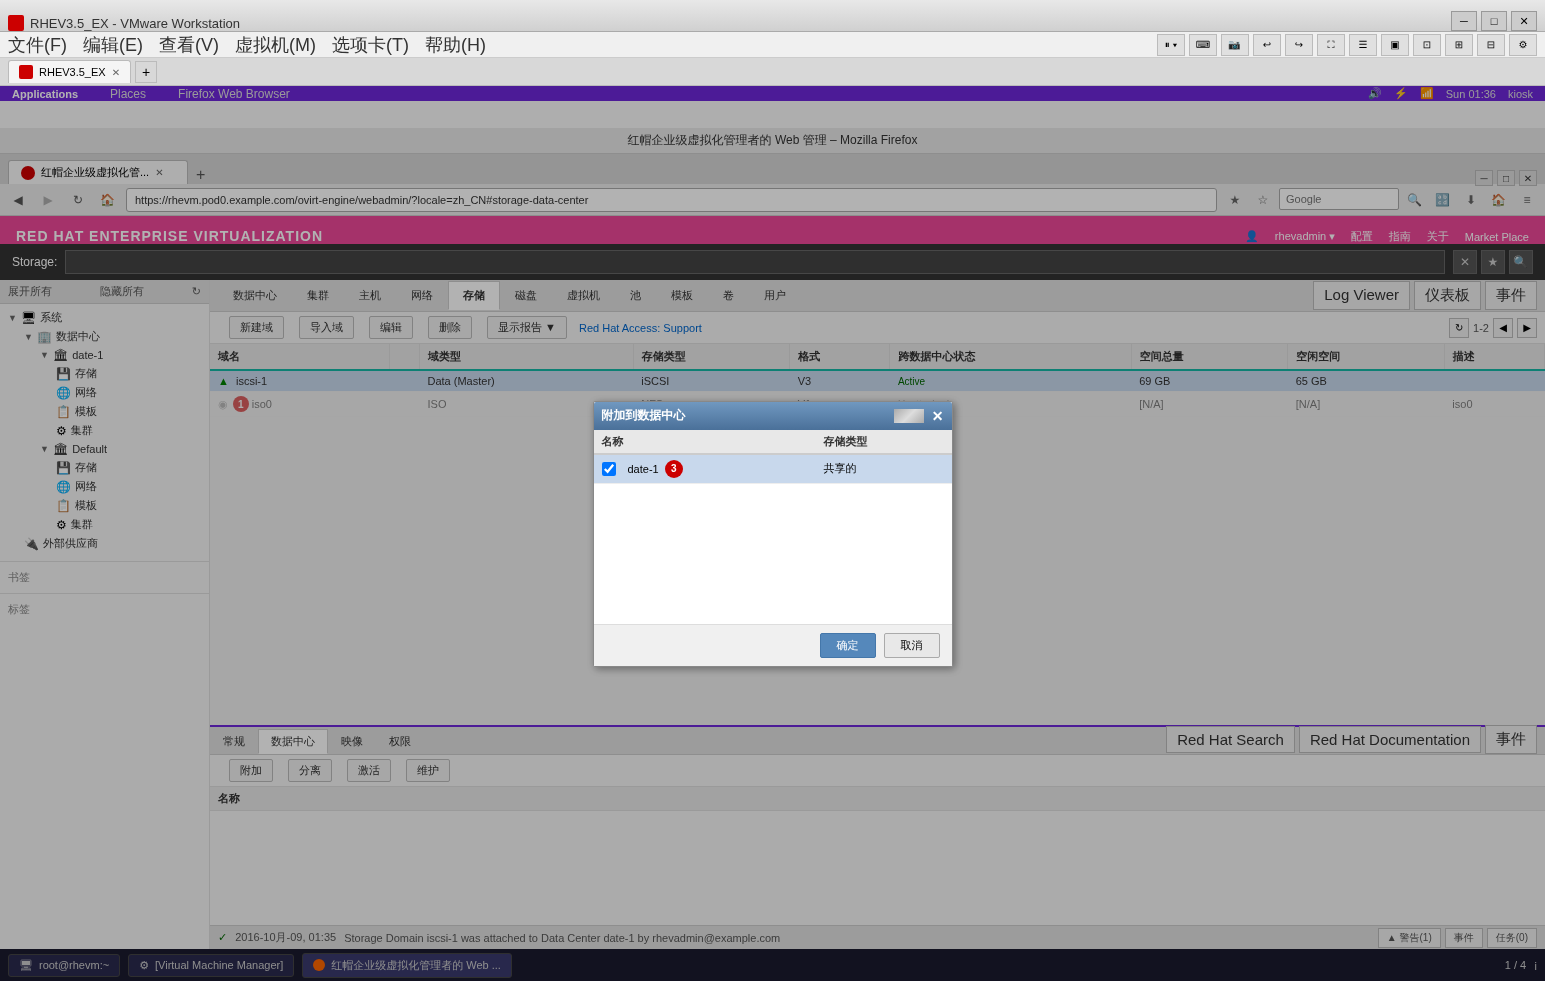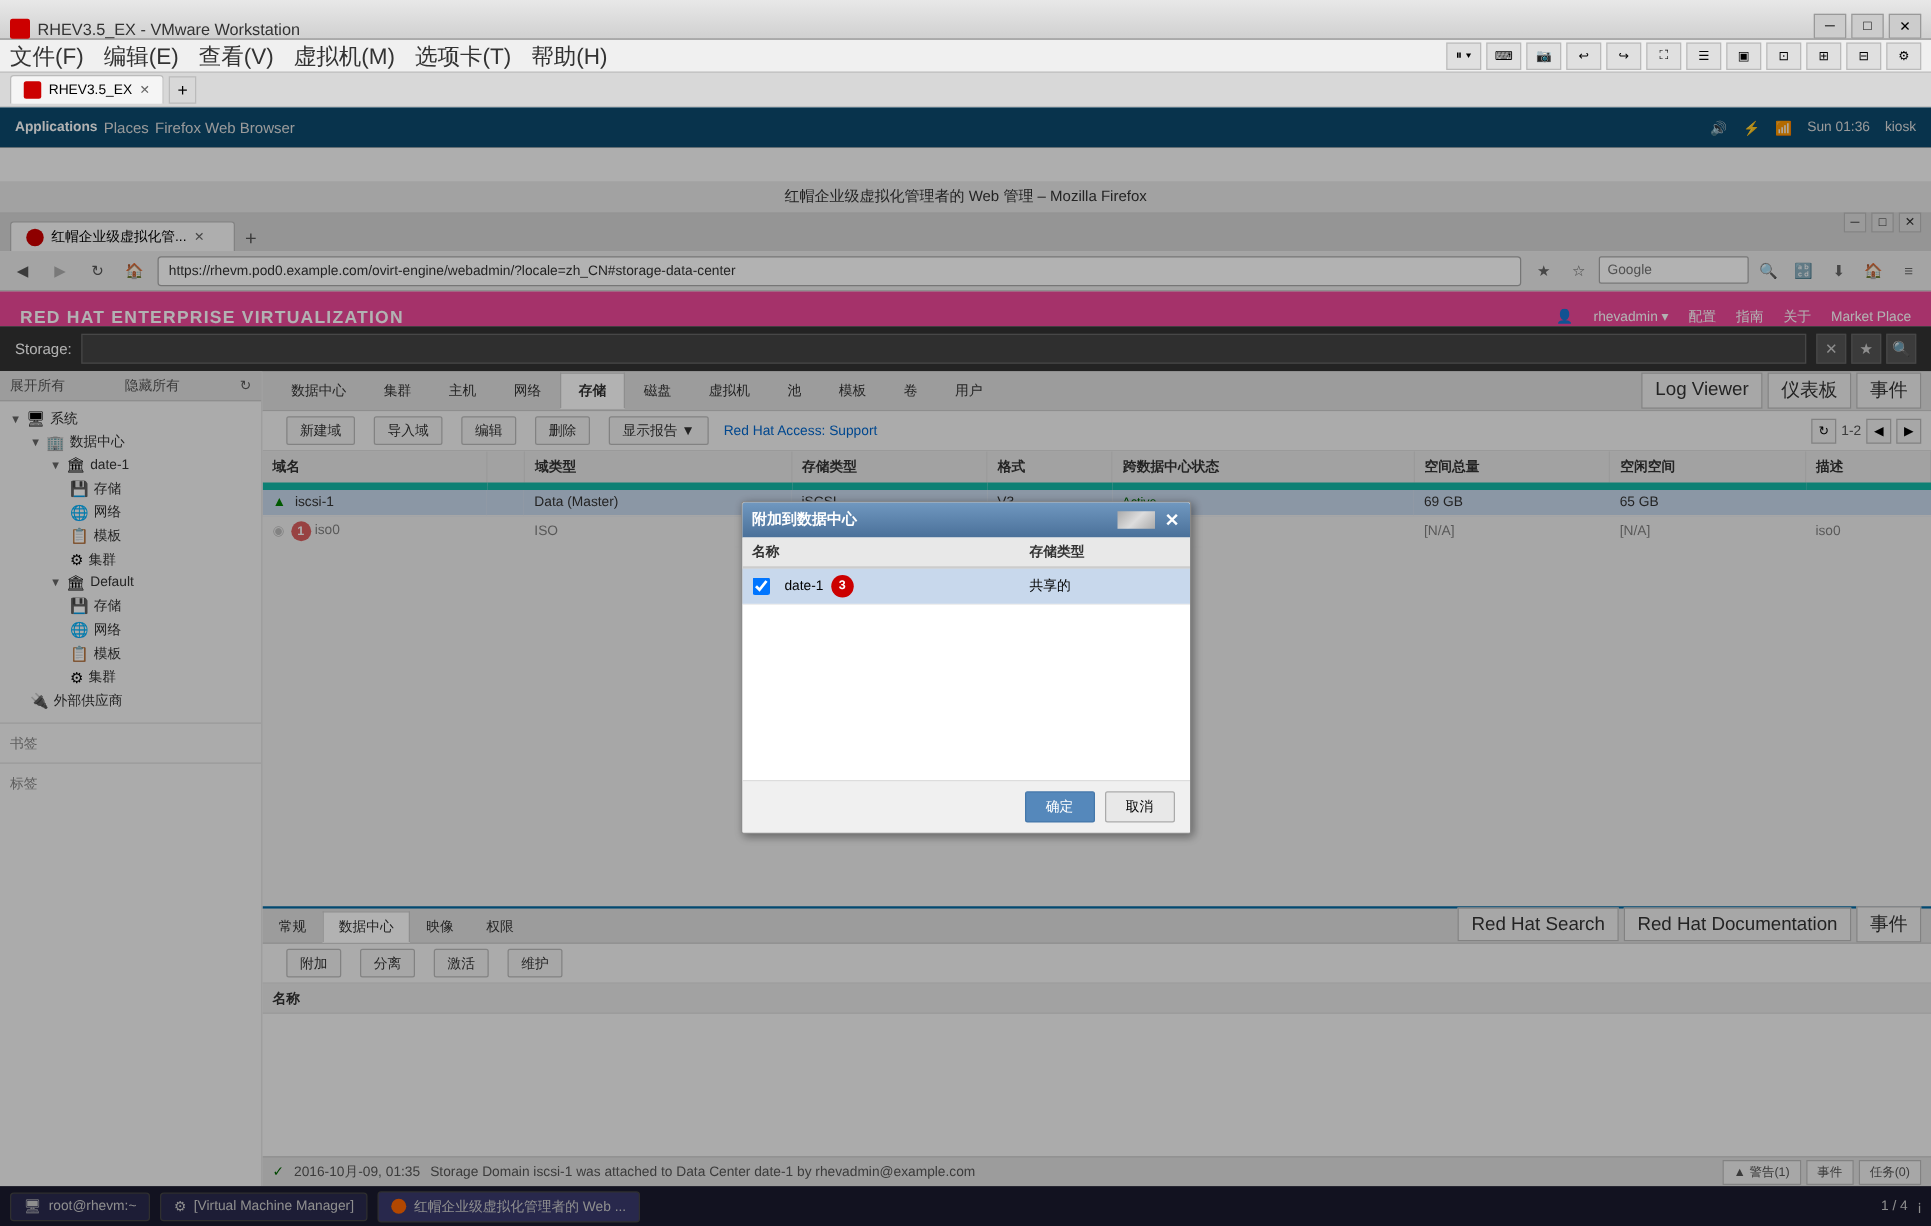--- a/index.html
+++ b/index.html
@@ -59,28 +59,28 @@
 
     
     .guest-os {
       display: flex;
       flex-direction: column;
       height: calc(981px - 32px - 26px - 28px);
     }
 
     
     .guest-topbar {
-      background: #0c4a6e;
-      height: 32px;
+      background: #6d28d9;
+      height: 15px;
       display: flex;
       align-items: center;
       padding: 0 12px;
       color: #ddd;
       font-size: 12px;
-      gap: 5px;
+      gap: 32px;
     }
     .guest-topbar .app-menu { color: #fff; cursor: pointer; font-weight: bold; font-size: 11px; }
     .guest-topbar .right { margin-left: auto; display: flex; gap: 12px; align-items: center; font-size: 11px; }
 
     
     .firefox-container {
       flex: 1;
       display: flex;
       flex-direction: column;
       background: #f9f9f9;
@@ -258,21 +258,21 @@
       border-radius: 2px;
       margin-left: 11px;
     }
     .toolbar-link { font-size: 11px; color: #0066cc; cursor: pointer; margin-left: 8px; }
 
     
     .rhev-table-container { overflow: auto; flex: 1; }
     table.rhev-table { width: 100%; border-collapse: collapse; font-size: 11px; }
     table.rhev-table th {
       background: #e8e8e8;
-      border-bottom: 6px solid #14b8a6;
+      border-bottom: 2px solid #14b8a6;
       border-right: 1px solid #ddd;
       padding: 5px 8px;
       text-align: left;
       color: #333;
       font-weight: bold;
       white-space: nowrap;
     }
     table.rhev-table td {
       padding: 4px 8px;
       border-bottom: 1px solid #eee;
@@ -281,21 +281,21 @@
     }
     table.rhev-table tr.selected { background: #c8d8ec; }
     table.rhev-table tr.grayed { opacity: 0.6; }
     .status-up { color: #006600; font-size: 10px; }
     .status-unattached { color: #888; font-size: 10px; }
     .badge-red { background: #cc0000; color: #fff; border-radius: 50%; width: 16px; height: 16px; display: inline-flex; align-items: center; justify-content: center; font-size: 10px; font-weight: bold; }
 
     
     .rhev-lower {
       height: 200px;
-      border-top: 2px solid #0369a1;
+      border-top: 2px solid #6d28d9;
       display: flex;
       flex-direction: column;
       background: #f5f5f5;
     }
     .lower-tabs {
       display: flex;
       background: #e0e0e0;
       border-bottom: 1px solid #ccc;
       height: 28px;
       align-items: flex-end;

